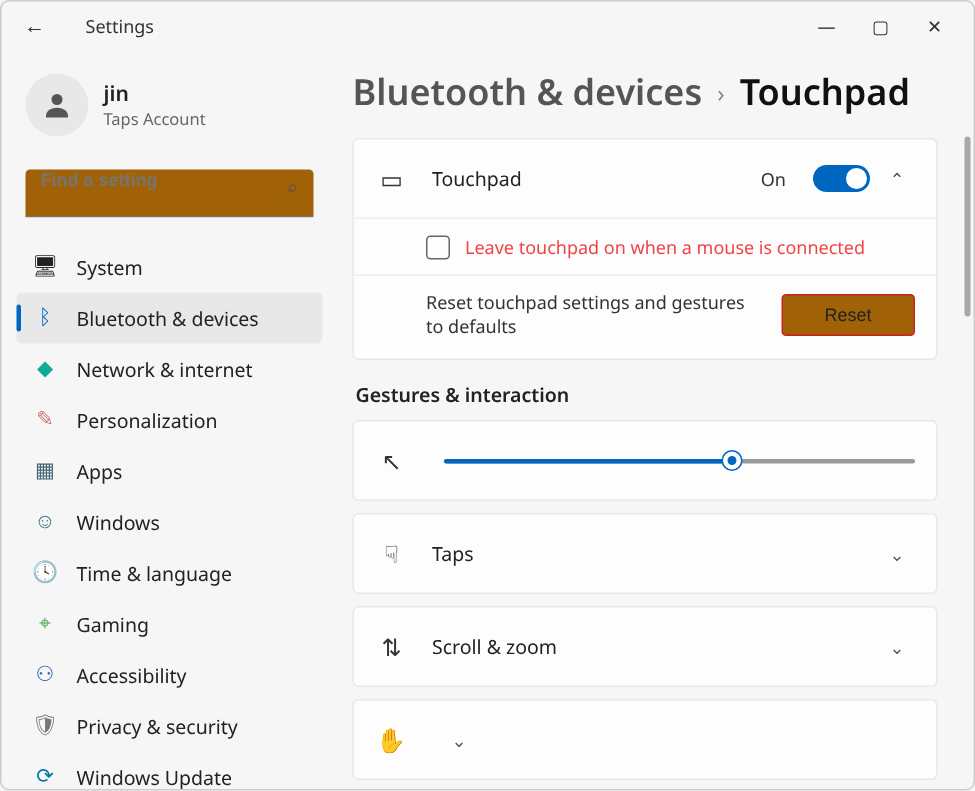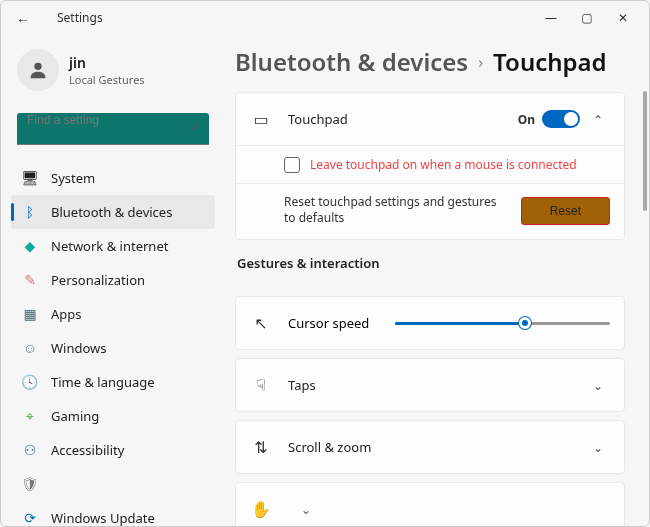--- a/index.html
+++ b/index.html
@@ -10,47 +10,47 @@
 .titlebar .spacer { flex: 1; }
 .titlebar .winbtn { width: 36px; height: 28px; display: flex; align-items: center; justify-content: center; font-size: 12px; color: #333; }
 .main { display: flex; height: calc(100% - 32px); }
 .sidebar { width: 220px; padding: 10px 6px 10px 10px; }
 .profile { display: flex; align-items: center; gap: 10px; margin: 6px 6px 16px 6px; }
 .avatar { width: 42px; height: 42px; border-radius: 50%; background: #e8e8e8; display: flex; align-items: center; justify-content: center; }
 .avatar svg { width: 22px; height: 22px; fill: #555; }
 .profile .name { font-size: 14px; font-weight: 600; color: #222; }
 .profile .sub { font-size: 11px; color: #666; }
 .search { position: relative; margin: 6px; }
-.search input { width: 100%; height: 32px; border: none; border-bottom: 1.5px solid #777; background: #0f766e; padding: 0 30px 16px 10px; font-size: 12px; border-radius: 3px 3px 0 0; }
+.search input { width: 100%; height: 32px; border: none; border-bottom: 1.5px solid #777; background: #a16207; padding: 0 30px 16px 10px; font-size: 12px; border-radius: 3px 3px 0 0; font-weight: bold; }
 .search .sicon { position: absolute; right: 10px; top: 8px; font-size: 14px; color: #555; }
 .nav { margin-top: 16px; }
 .nav-item { display: flex; align-items: center; height: 34px; padding: 0 10px; border-radius: 4px; font-size: 13px; color: #222; gap: 12px; cursor: pointer; position: relative; }
 .nav-item.active { background: #e8e8e8; }
 .nav-item.active::before { content: ""; position: absolute; left: 0; top: 8px; bottom: 8px; width: 3px; background: #0067c0; border-radius: 2px; }
 .nav-item .nicon { width: 18px; height: 18px; display: flex; align-items: center; justify-content: center; font-size: 14px; }
 .content { flex: 1; padding: 8px 6px 14px 14px; overflow: hidden; position: relative; }
 .scrollbar { position: absolute; right: 2px; top: 58px; width: 4px; height: 120px; background: #a8a8a8; border-radius: 2px; }
 .breadcrumb { display: flex; align-items: center; gap: 10px; margin: 4px 0 14px 0; }
 .breadcrumb .bc1 { font-size: 24px; font-weight: 600; color: #555; }
 .breadcrumb .sep { font-size: 16px; color: #888; }
 .breadcrumb .bc2 { font-size: 24px; font-weight: 600; color: #111; }
 .panel { background: #fdfdfd; border: 1px solid #e8e8e8; border-radius: 4px; margin-bottom: 8px; margin-right: 18px; }
 .row { display: flex; align-items: center; min-height: 52px; padding: 8px 14px; }
 .row .ricon { width: 22px; display: flex; justify-content: center; margin-right: 16px; color: #333; }
 .row .rlabel { flex: 1; font-size: 13px; color: #222; }
-.row .rval { font-size: 12px; color: #333; margin-right: 7px; font-weight: bold; }
+.row .rval { font-size: 12px; color: #333; margin-right: 18px; }
 .toggle { width: 38px; height: 18px; background: #0067c0; border-radius: 10px; position: relative; }
 .toggle::after { content: ""; position: absolute; right: 2px; top: 2px; width: 14px; height: 14px; background: #fff; border-radius: 50%; }
 .chev { width: 24px; text-align: center; color: #555; font-size: 12px; margin-left: 6px; }
 .subrow { display: flex; align-items: center; padding: 10px 14px 10px 48px; border-top: 1px solid #eee; font-size: 12px; color: #ef4444; }
 .checkbox { width: 16px; height: 16px; border: 1.5px solid #666; border-radius: 3px; margin-right: 10px; flex-shrink: 0; }
-.resetrow { display: flex; align-items: flex-end; padding: 10px 14px 14px 48px; border-top: 1px solid #eee; gap: 16px; }
+.resetrow { display: flex; align-items: center; padding: 10px 14px 14px 48px; border-top: 1px solid #eee; gap: 16px; }
 .resetrow .txt { flex: 1; font-size: 12px; color: #333; line-height: 1.3; }
 .resetbtn { border: 1.5px solid #c22; background: #a16207; padding: 6px 28px; font-size: 12px; color: #222; border-radius: 3px; }
-.section-title { font-size: 13px; font-weight: 600; color: #222; margin: 14px 0 24px 2px; }
+.section-title { font-size: 13px; font-weight: 600; color: #222; margin: 14px 0 8px 2px; }
 .slider-wrap { flex: 1; display: flex; align-items: center; margin-left: 8px; }
 .slider { position: relative; width: 100%; height: 16px; }
 .slider .track { position: absolute; left: 0; right: 0; top: 7px; height: 3px; background: #999; border-radius: 2px; }
 .slider .fill { position: absolute; left: 0; top: 7px; height: 3px; background: #0067c0; border-radius: 2px; }
 .slider .thumb { position: absolute; top: 2px; width: 12px; height: 12px; background: #0067c0; border: 3px solid #fff; box-shadow: 0 0 0 1px #0067c0; border-radius: 50%; margin-left: -9px; }
 </style>
 </head>
 <body>
 
 <div class="titlebar">
@@ -66,21 +66,21 @@
   <div class="sidebar">
     <div class="profile">
       <div class="avatar">
         <svg viewBox="0 0 24 24">
             <circle cx="12" cy="8" r="4"></circle>
             <path d="M4 20c0-4 4-6 8-6s8 2 8 6v1H4z"></path>
           </svg>
       </div>
       <div>
         <div class="name">jin</div>
-        <div class="sub">Local Gestures</div>
+        <div class="sub">Taps Account</div>
       </div>
     </div>
     <div class="search">
       <input type="text" placeholder="Find a setting" style="">
       <span class="sicon">⌕</span>
     </div>
     <div class="nav">
       <div class="nav-item">
           <span class="nicon">🖥</span>
           <span>System</span>
@@ -112,20 +112,21 @@
       <div class="nav-item">
           <span class="nicon" style="color:#5a5">⌖</span>
           <span>Gaming</span>
         </div>
       <div class="nav-item">
           <span class="nicon" style="color:#36a">⚇</span>
           <span>Accessibility</span>
         </div>
       <div class="nav-item">
           <span class="nicon" style="color:#777">🛡</span>
+          <span>Privacy &amp; security</span>
         </div>
       <div class="nav-item">
           <span class="nicon" style="color:#07a">⟳</span>
           <span>Windows Update</span>
         </div>
     </div>
   </div>
 
   <div class="content">
     <div class="scrollbar"></div>
@@ -152,21 +153,20 @@
         <div class="txt">Reset touchpad settings and gestures to defaults</div>
         <button class="resetbtn">Reset</button>
       </div>
     </div>
 
     <div class="section-title">Gestures &amp; interaction</div>
 
     <div class="panel">
       <div class="row">
         <span class="ricon">↖</span>
-        <span style="font-size:13px;margin-right:18px">Cursor speed</span>
         <div class="slider-wrap">
           <div class="slider">
             <div class="track"></div>
             <div class="fill" id="slider-fill" style="width: 62%;"></div>
             <div class="thumb" id="slider-thumb" style="left: 62%;"></div>
           </div>
         </div>
       </div>
     </div>
 

